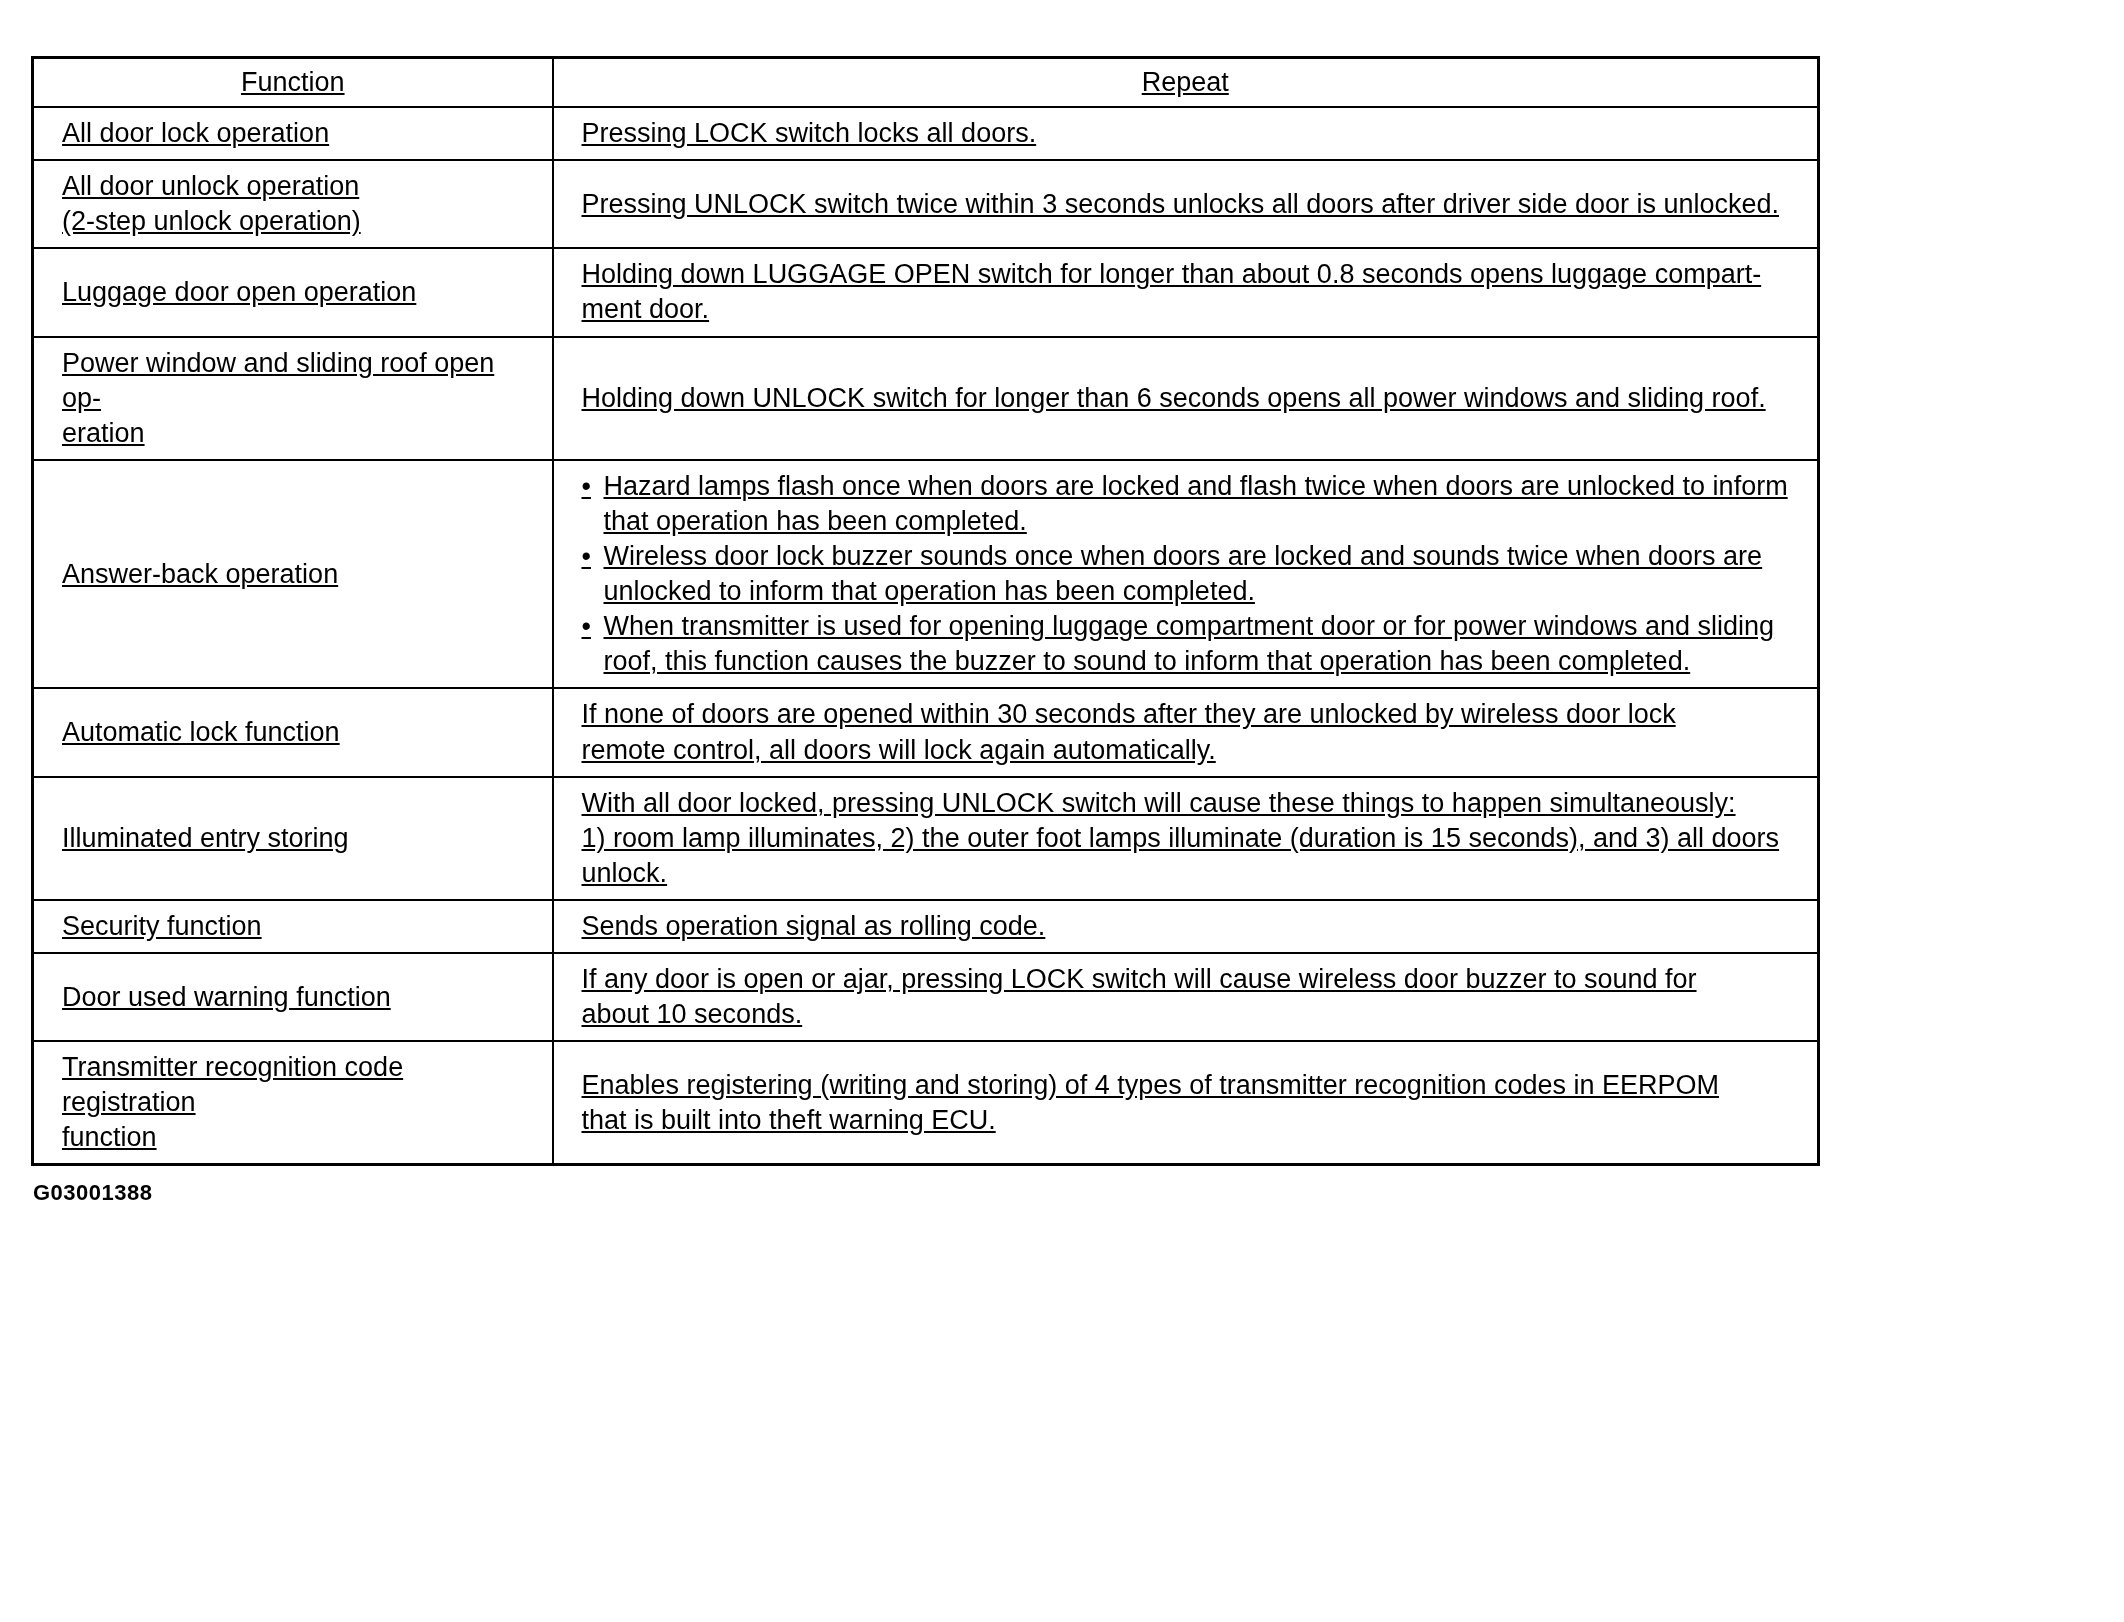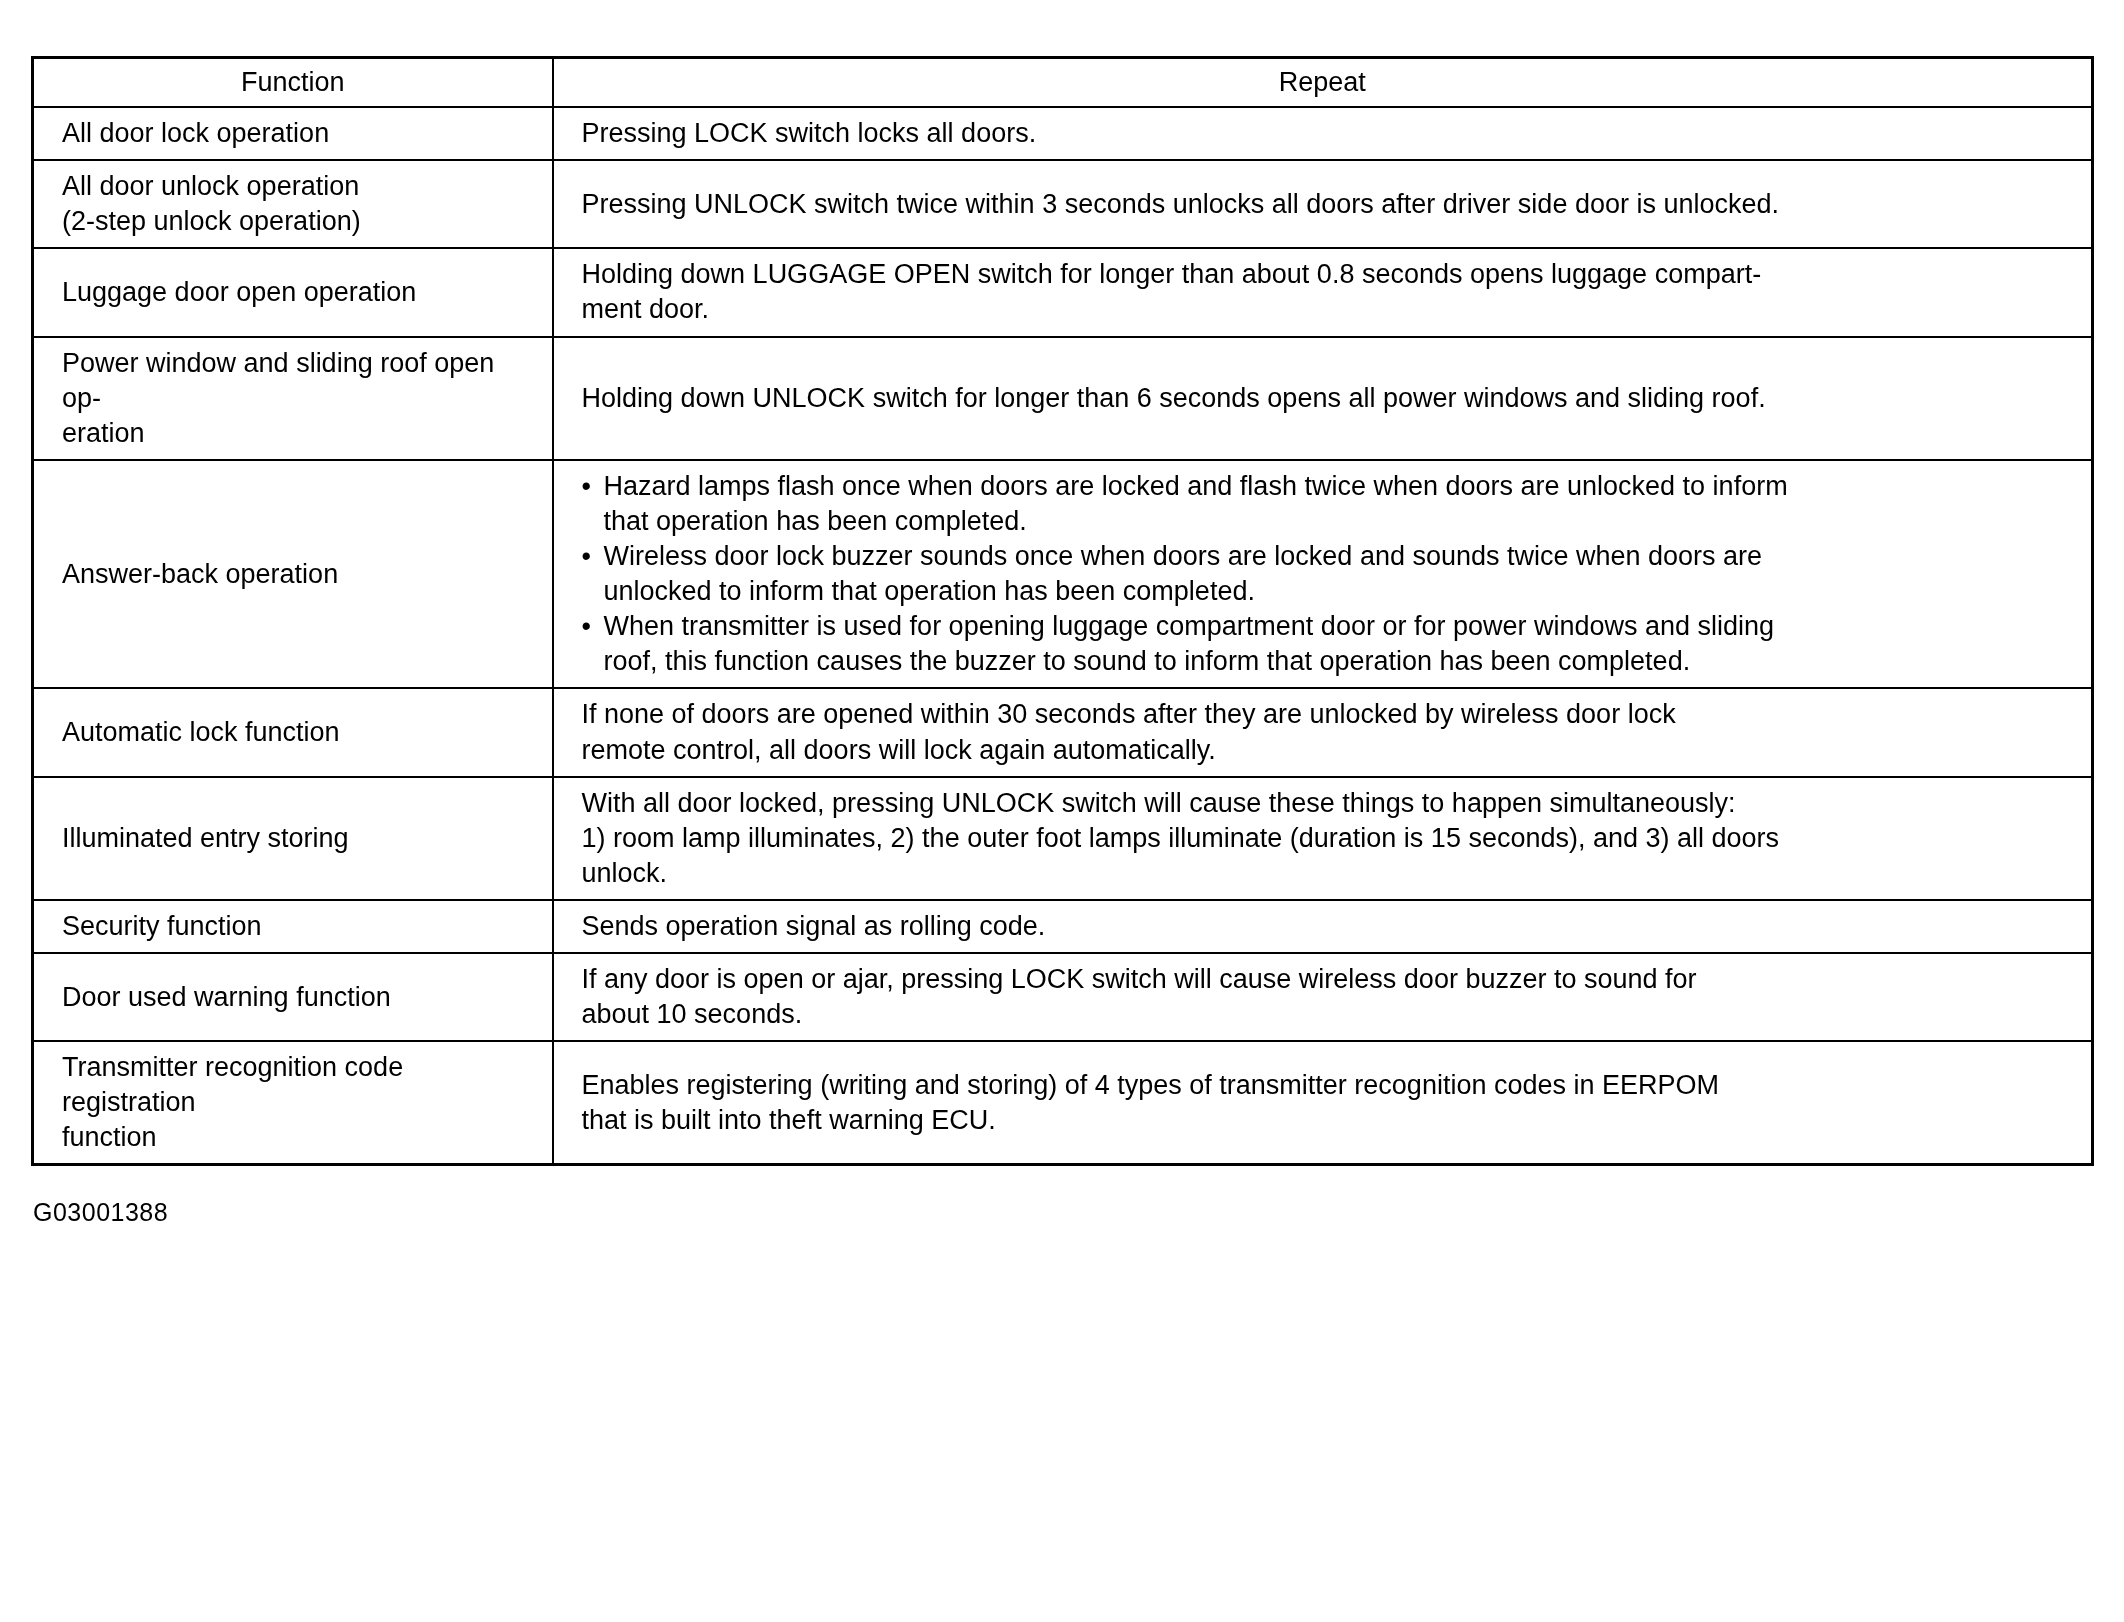--- a/index.html
+++ b/index.html
@@ -9,24 +9,25 @@
     font-family: "Liberation Sans", sans-serif;
   }
   body {
     width: 2124px;
     min-height: 1622px;
   }
   .page {
     padding: 56px 30px 0 31px;
   }
   table.functions-table {
-    width: 2063px;
+    width: 1789px;
     border-collapse: collapse;
     border: 3px solid #000;
     table-layout: fixed;
+    text-decoration: underline;
   }
   col.function-col { width: 520px; }
   th, td {
     border: 2px solid #000;
     font-size: 27px;
     line-height: 1.3;
     font-weight: normal;
     vertical-align: middle;
     text-align: left;
   }
@@ -45,24 +46,24 @@
   .bullet { display: flex; align-items: flex-start; }
   .bullet-marker {
     flex: none;
     width: 22px;
   }
   .bullet-text {
     flex: 1;
     white-space: pre-line;
   }
   .figure-code {
-    margin-top: 32px;
+    margin-top: 14px;
     padding-left: 2px;
-    font-size: 25px;
-    font-weight: normal;
+    font-size: 22px;
+    font-weight: bold;
     letter-spacing: 0.5px;
   }
 </style>
 </head>
 <body>
 
 <div class="page">
 
   <table class="functions-table">
     <colgroup>

